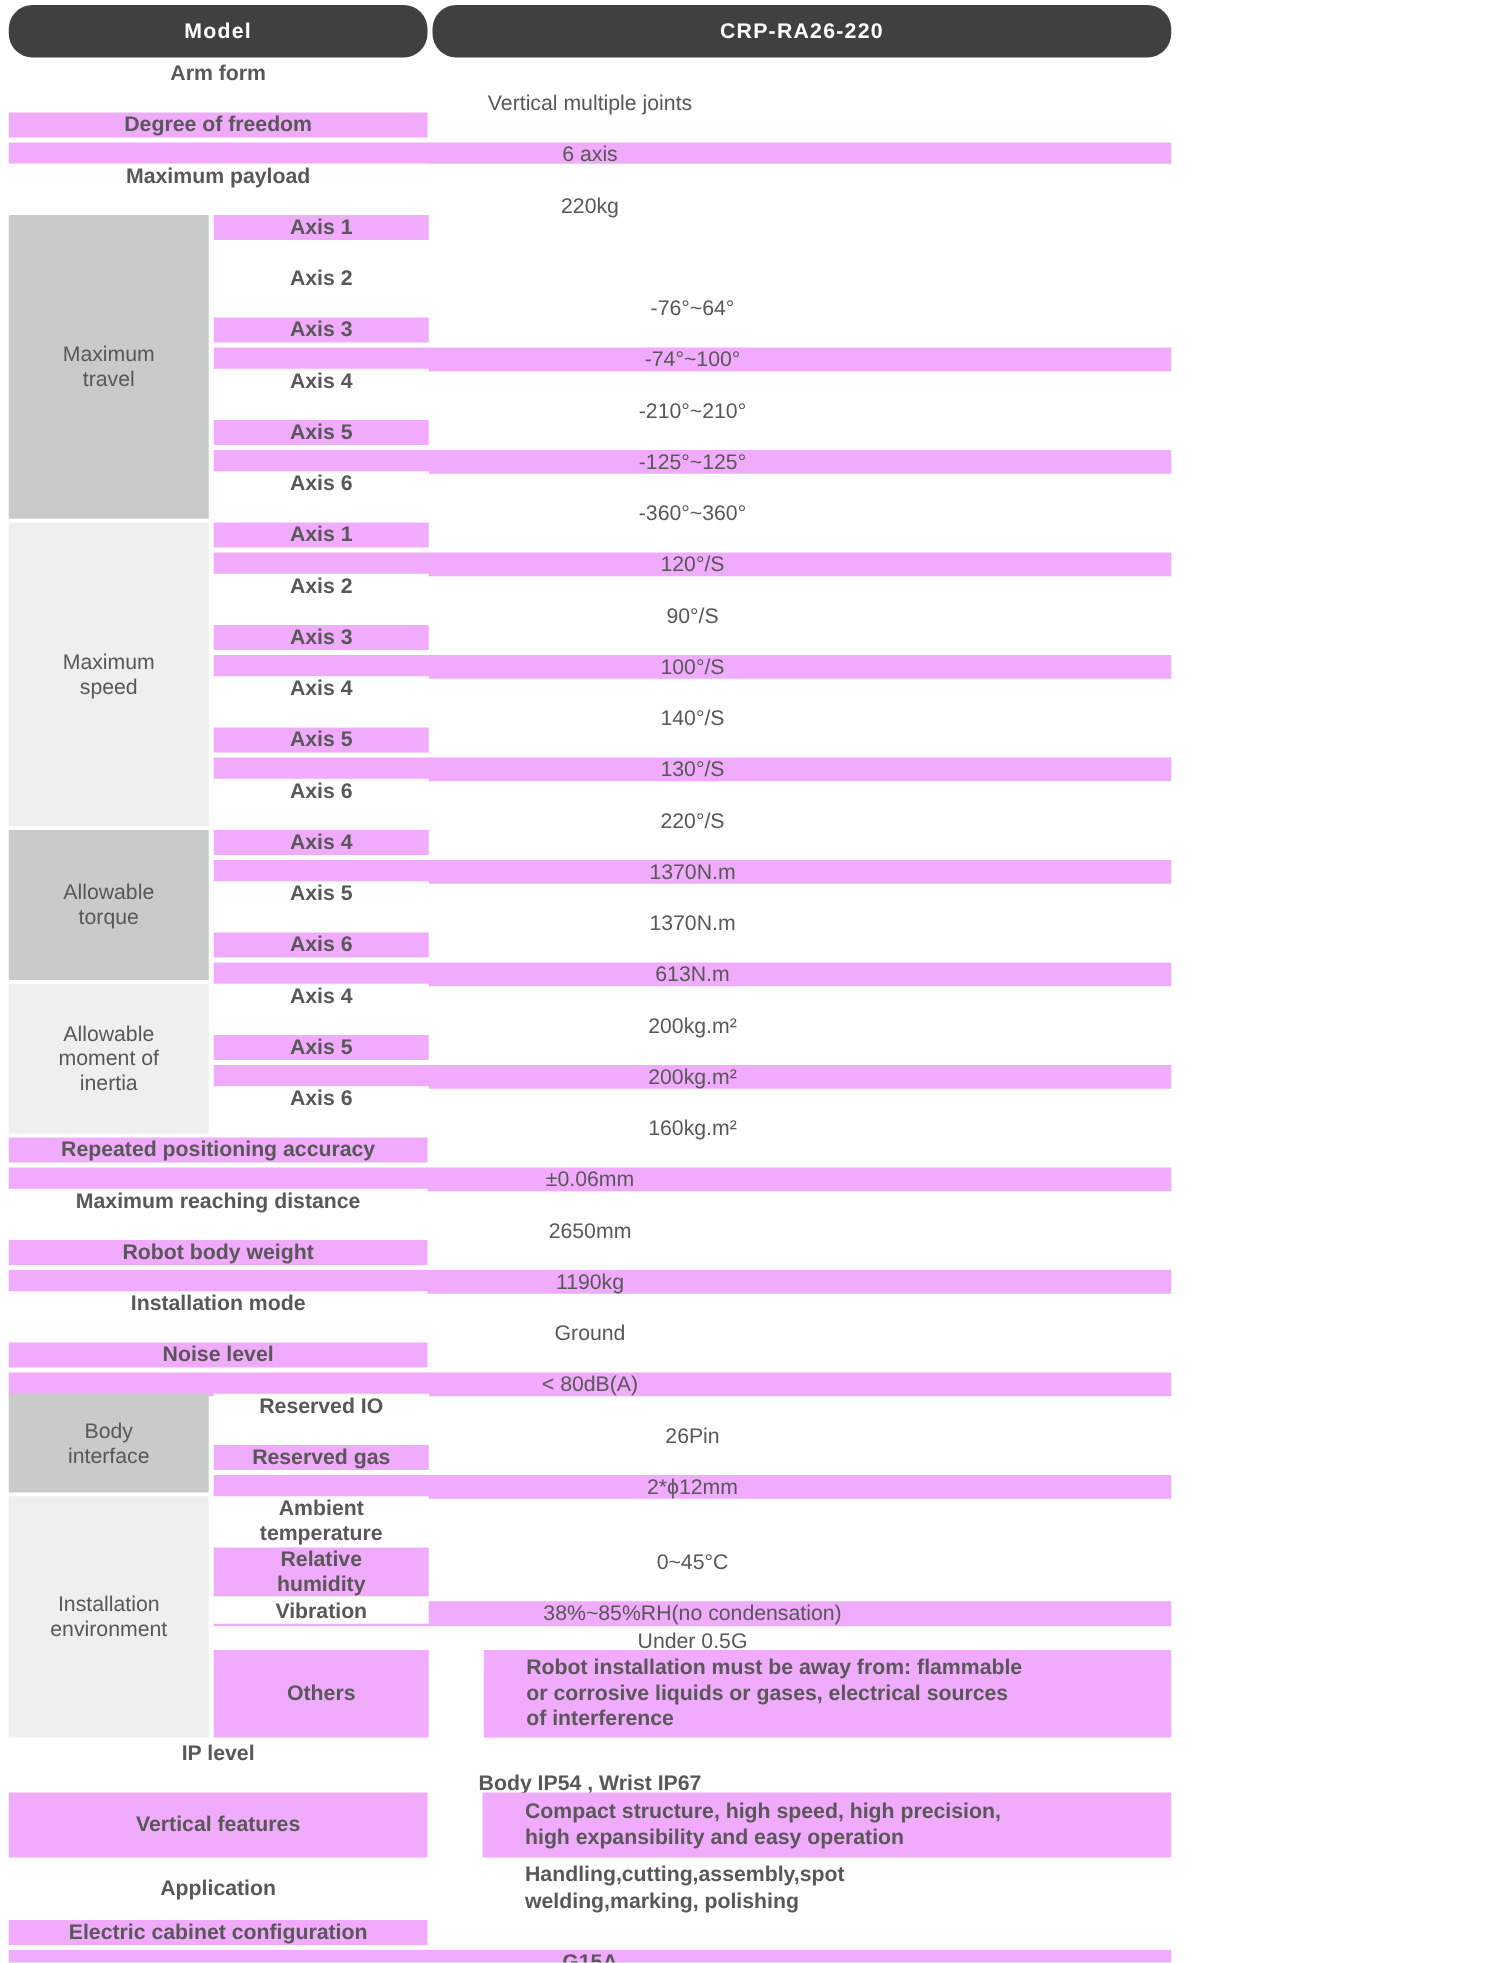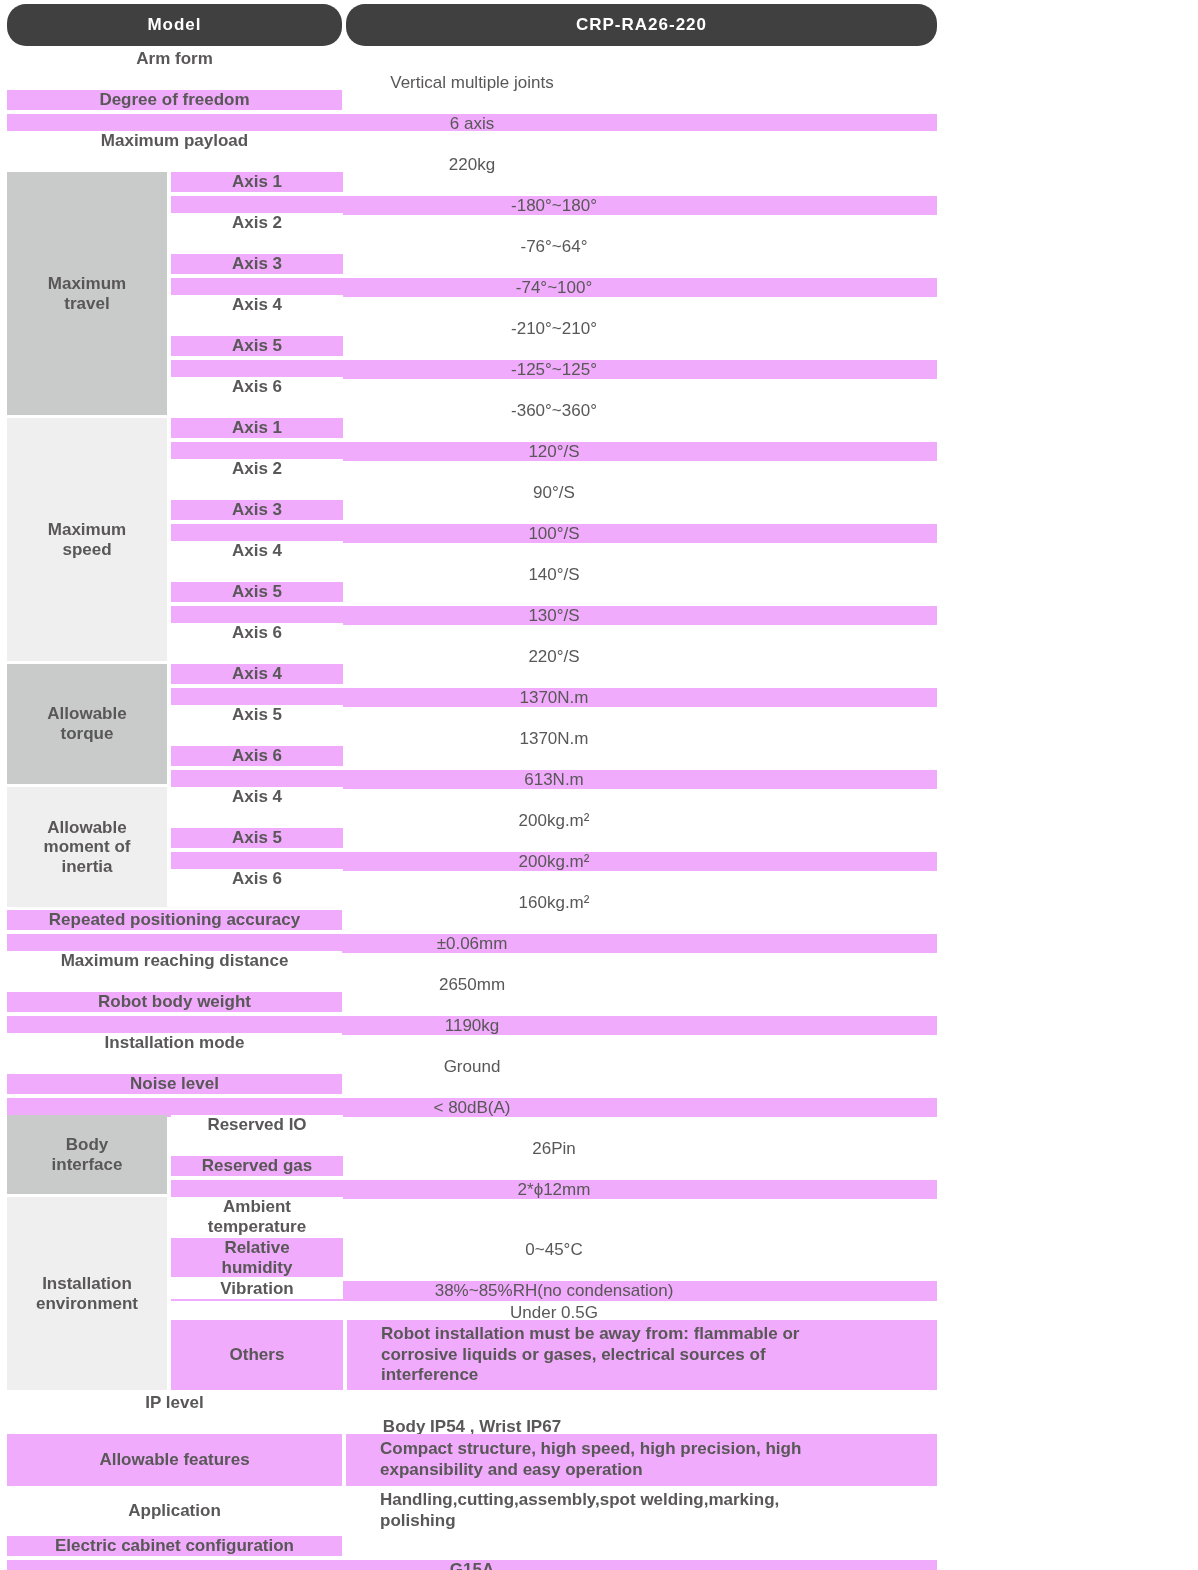--- a/index.html
+++ b/index.html
@@ -22,39 +22,39 @@
     text-align: center; font-size: 17px; line-height: 1.15;
   }
   
   .h   { height: 38px; flex-direction: column; }
   .hh  { height: 42px; }        
   .h-others { height: 70px; }   
   .h-adv    { height: 52px; }   
   .h-app    { height: 44px; }   
   
   .label-full { width: 335px; font-weight: 700; }
-  .group      { width: 160px; font-weight: 700; padding: 0 28px; }
+  .group      { width: 160px; font-weight: 400; padding: 0 28px; }
   .sublabel   { width: 172px; font-weight: 700; padding: 0 20px; }
   .value      { flex: 1; font-weight: 400; }
   .subrow .value { }
   
   .bg-g { background: #f0abfc; }
   .bg-w { background: #ffffff; }
   .gd   { background: #c9caca; }
   .gl   { background: #efefef; }
   .header-row .cell {
     background: #404040; color: #ffffff;
     font-weight: 700; letter-spacing: 1px; border-radius: 19px;
   }
   .section { display: flex; gap: 4px; }
   .section .stack { flex: 1; display: flex; flex-direction: column; gap: 3px; }
   .bold { font-weight: 700; }
   .left {
     justify-content: flex-start; text-align: left;
-    padding: 5px 118px 5px 34px; line-height: 1.22;
+    padding: 5px 118px 5px 34px; line-height: 1.22; margin-left: 40px;
   }
 </style>
 </head>
 <body>
 
 <div class="spec">
 
   <div class="row header-row hh">
     <div class="cell label-full">Model</div>
     <div class="cell value">CRP-RA26-220</div>
@@ -71,21 +71,20 @@
   <div class="row h bg-w">
     <div class="cell label-full bg-w">Maximum payload</div>
     <div class="cell value bg-w">220kg</div>
   </div>
 
   <div class="section">
     <div class="cell group gd">Maximum travel</div>
     <div class="stack">
       <div class="subrow h">
         <div class="cell sublabel bg-g">Axis 1</div>
-        <div class="cell value bg-g">-180°~180°</div>
       </div>
       <div class="subrow h">
         <div class="cell sublabel bg-w">Axis 2</div>
         <div class="cell value bg-w">-76°~64°</div>
       </div>
       <div class="subrow h">
         <div class="cell sublabel bg-g">Axis 3</div>
         <div class="cell value bg-g">-74°~100°</div>
       </div>
       <div class="subrow h">
@@ -224,21 +223,21 @@
         <div class="cell value bg-g bold left">Robot installation must be away from: flammable or corrosive liquids or gases, electrical sources of interference</div>
       </div>
     </div>
   </div>
 
   <div class="row h">
     <div class="cell label-full bg-w">IP level</div>
     <div class="cell value bg-w bold">Body IP54 , Wrist IP67</div>
   </div>
   <div class="row h-adv">
-    <div class="cell label-full bg-g">Allowable features</div>
+    <div class="cell label-full bg-g">Vertical features</div>
     <div class="cell value bg-g bold left">Compact structure, high speed, high precision, high expansibility and easy operation</div>
   </div>
   <div class="row h-app">
     <div class="cell label-full bg-w">Application</div>
     <div class="cell value bg-w bold left">Handling,cutting,assembly,spot welding,marking, polishing</div>
   </div>
   <div class="row h">
     <div class="cell label-full bg-g">Electric cabinet configuration</div>
     <div class="cell value bg-g bold">G15A</div>
   </div>

